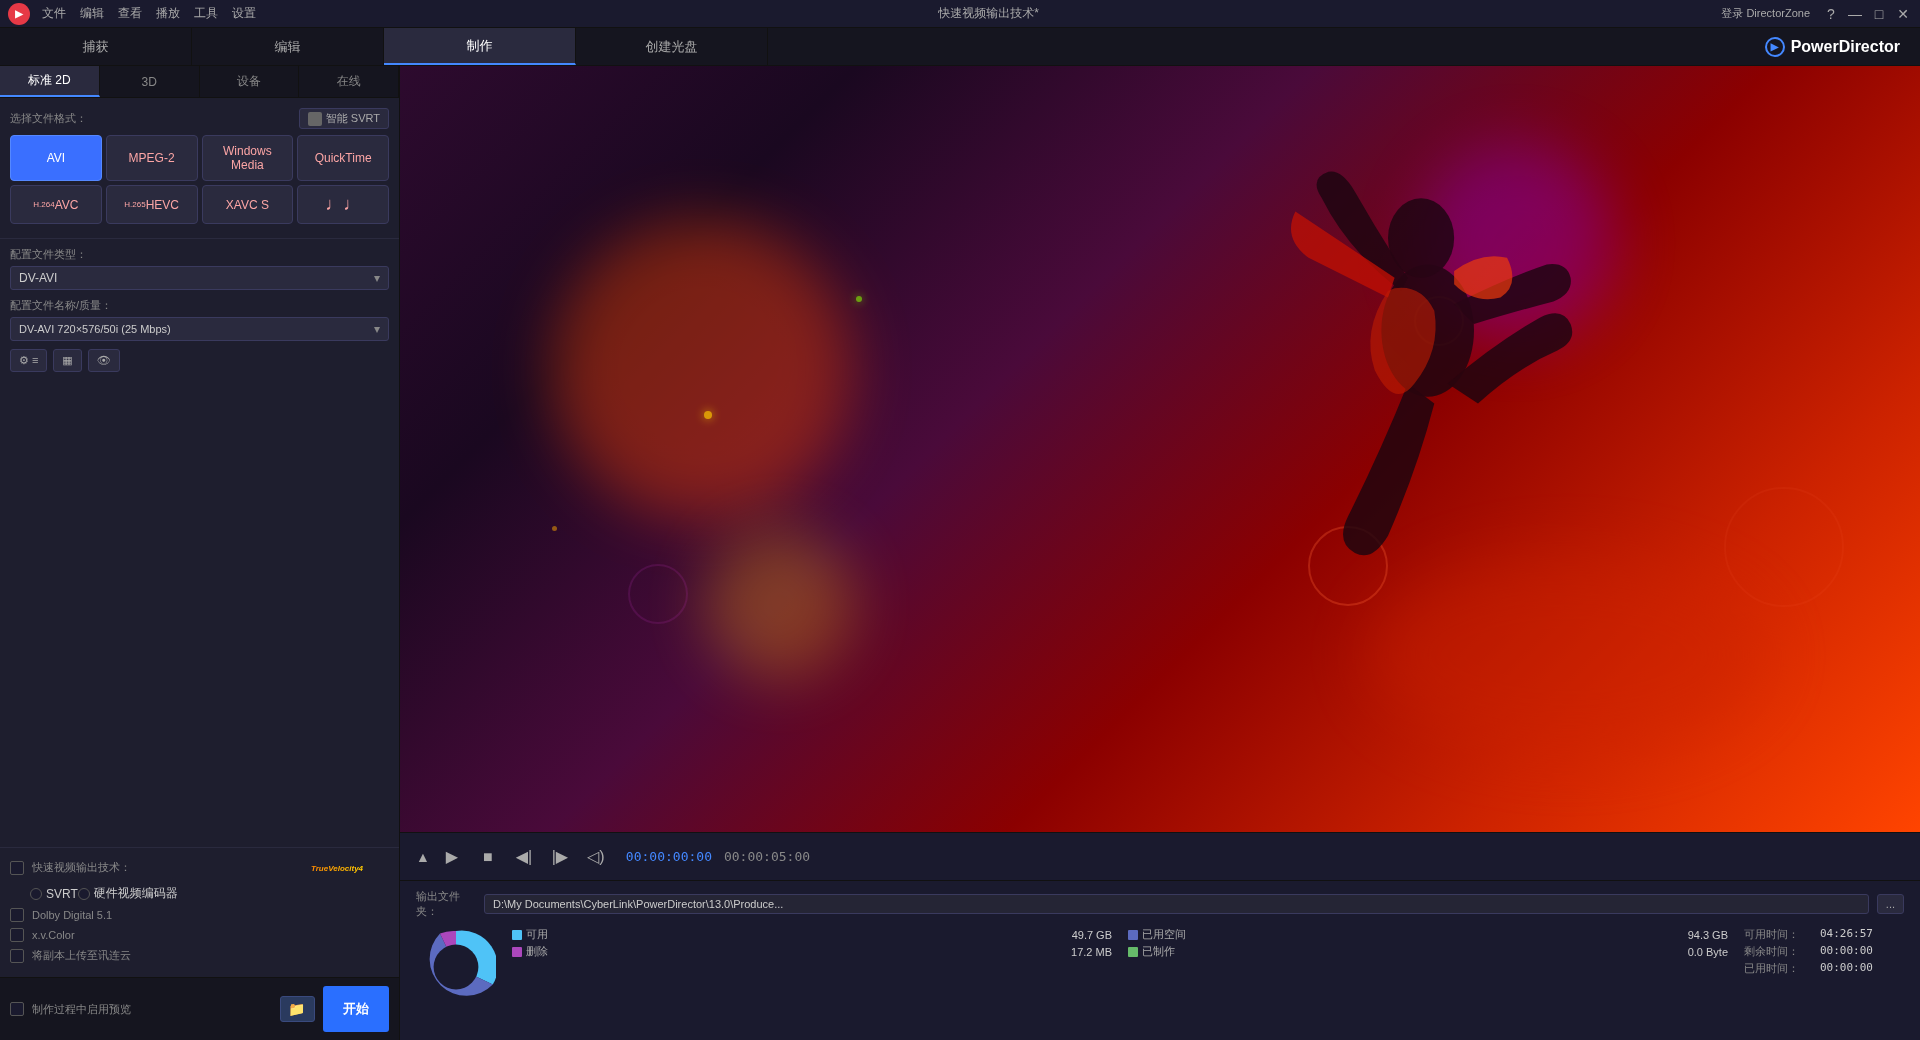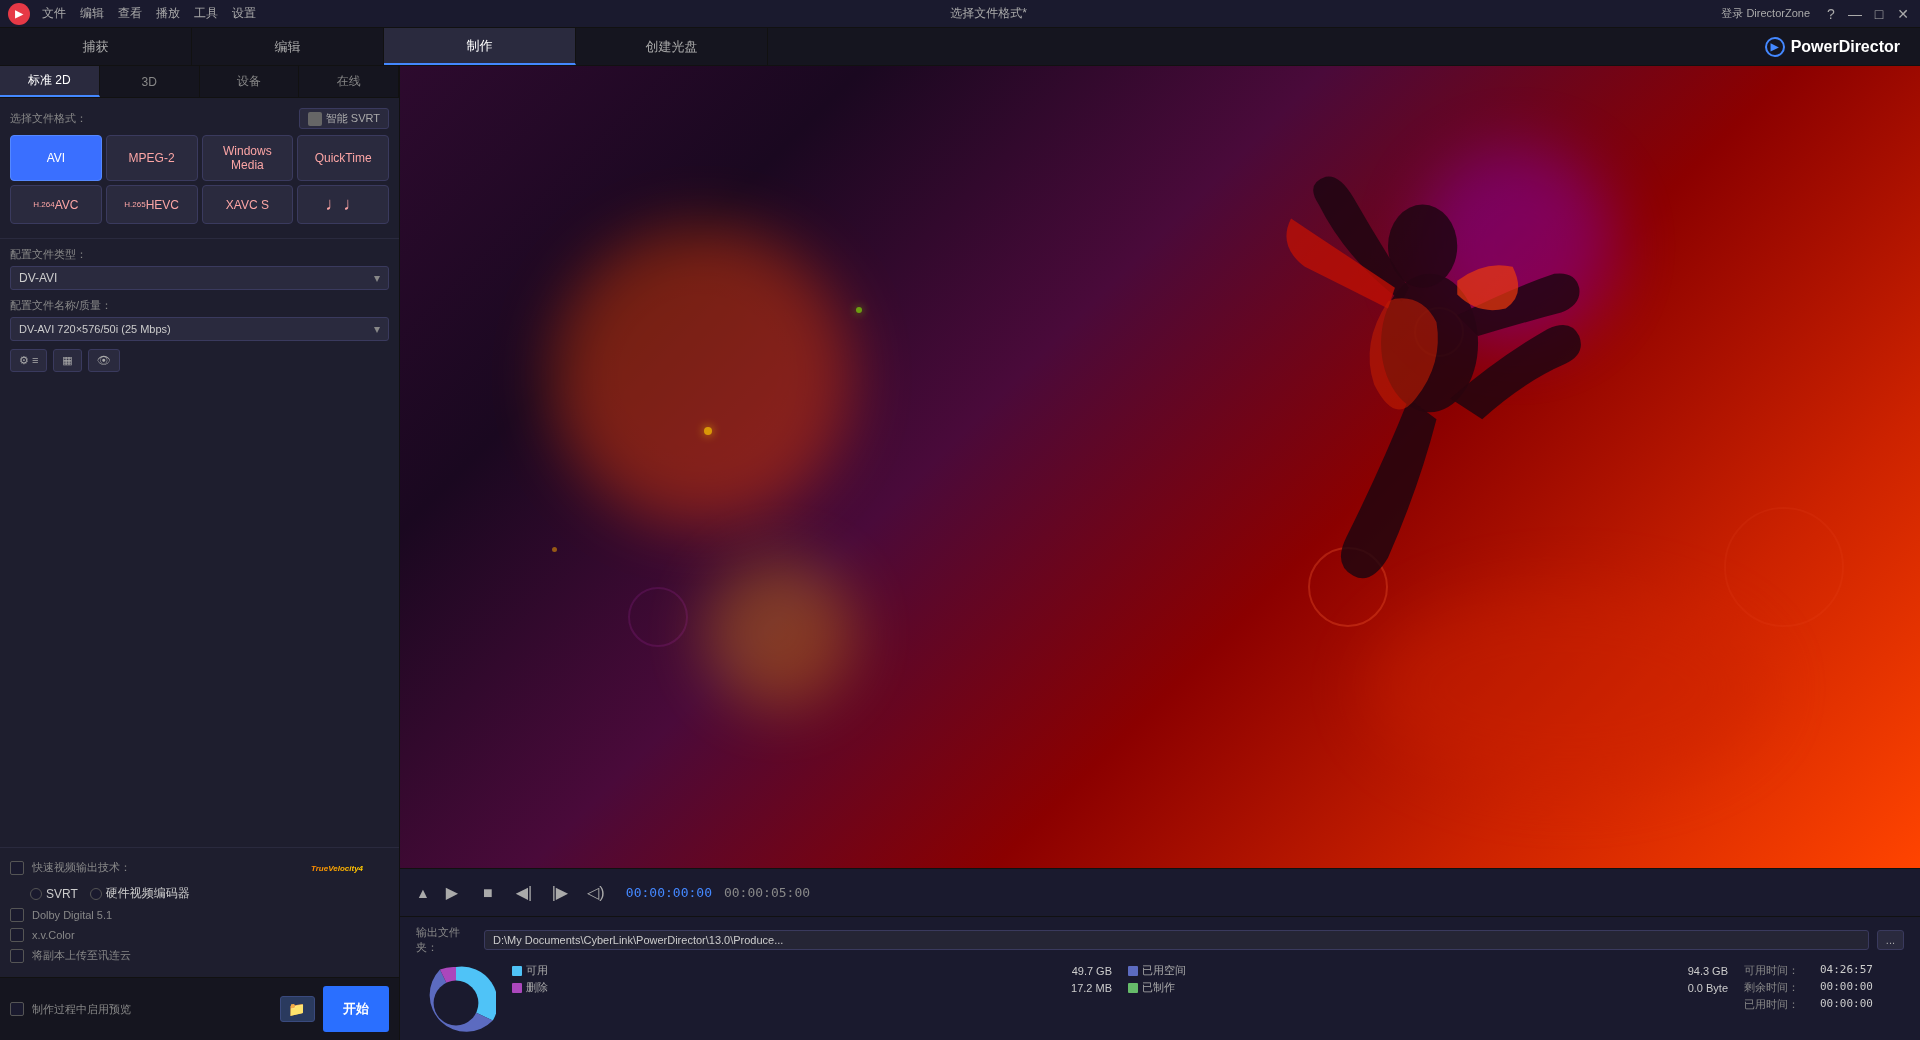--- a/index.html
+++ b/index.html
@@ -292,21 +292,21 @@
     }
     .checkbox {
       width: 14px;
       height: 14px;
       border: 1px solid #555;
       border-radius: 2px;
       background: #1a1a2e;
       flex-shrink: 0;
     }
     .option-label { color: #888; font-size: 11px; }
-    .radio-group { display: flex; gap: 12px; }
+    .radio-group { display: flex; }
     .radio-item { display: flex; align-items: center; gap: 4px; }
     .radio {
       width: 12px;
       height: 12px;
       border: 1px solid #555;
       border-radius: 50%;
       background: #1a1a2e;
     }
     .velocity-badge {
       margin-left: auto;
@@ -406,21 +406,21 @@
     .triangle-marker {
       color: #aaa;
       font-size: 14px;
     }
 
     
     .output-section {
       background: #1a1a2e;
       border-top: 1px solid #111;
       padding: 8px 16px;
-      height: 124px;
+      height: 160px;
     }
     .output-row {
       display: flex;
       align-items: center;
       gap: 8px;
       margin-bottom: 4px;
     }
     .output-label { color: #888; font-size: 11px; width: 60px; flex-shrink: 0; }
     .output-path {
       background: #252535;
@@ -512,21 +512,21 @@
     <div class="titlebar-logo">▶</div>
     <div class="titlebar-menu">
       <span>文件</span>
       <span>编辑</span>
       <span>查看</span>
       <span>播放</span>
       <span>工具</span>
       <span>设置</span>
     </div>
   </div>
-  <div class="titlebar-title">选择文件格式*</div>
+  <div class="titlebar-title">快速视频输出技术*</div>
   <div class="titlebar-right">
     <span style="color:#aaa;cursor:pointer;font-size:11px;">登录 DirectorZone</span>
     <div class="titlebar-controls">
       <div class="titlebar-btn">?</div>
       <div class="titlebar-btn">—</div>
       <div class="titlebar-btn">□</div>
       <div class="titlebar-btn">✕</div>
     </div>
   </div>
 </div>

